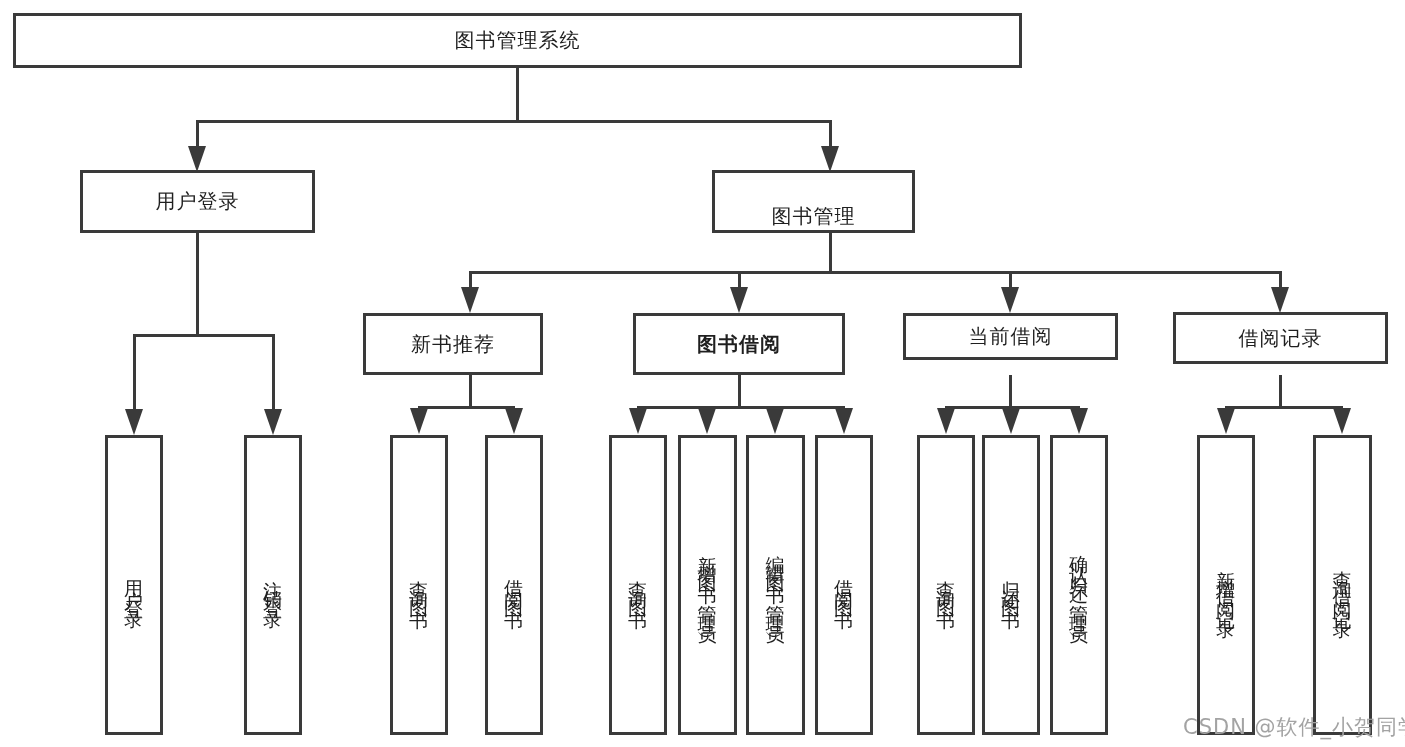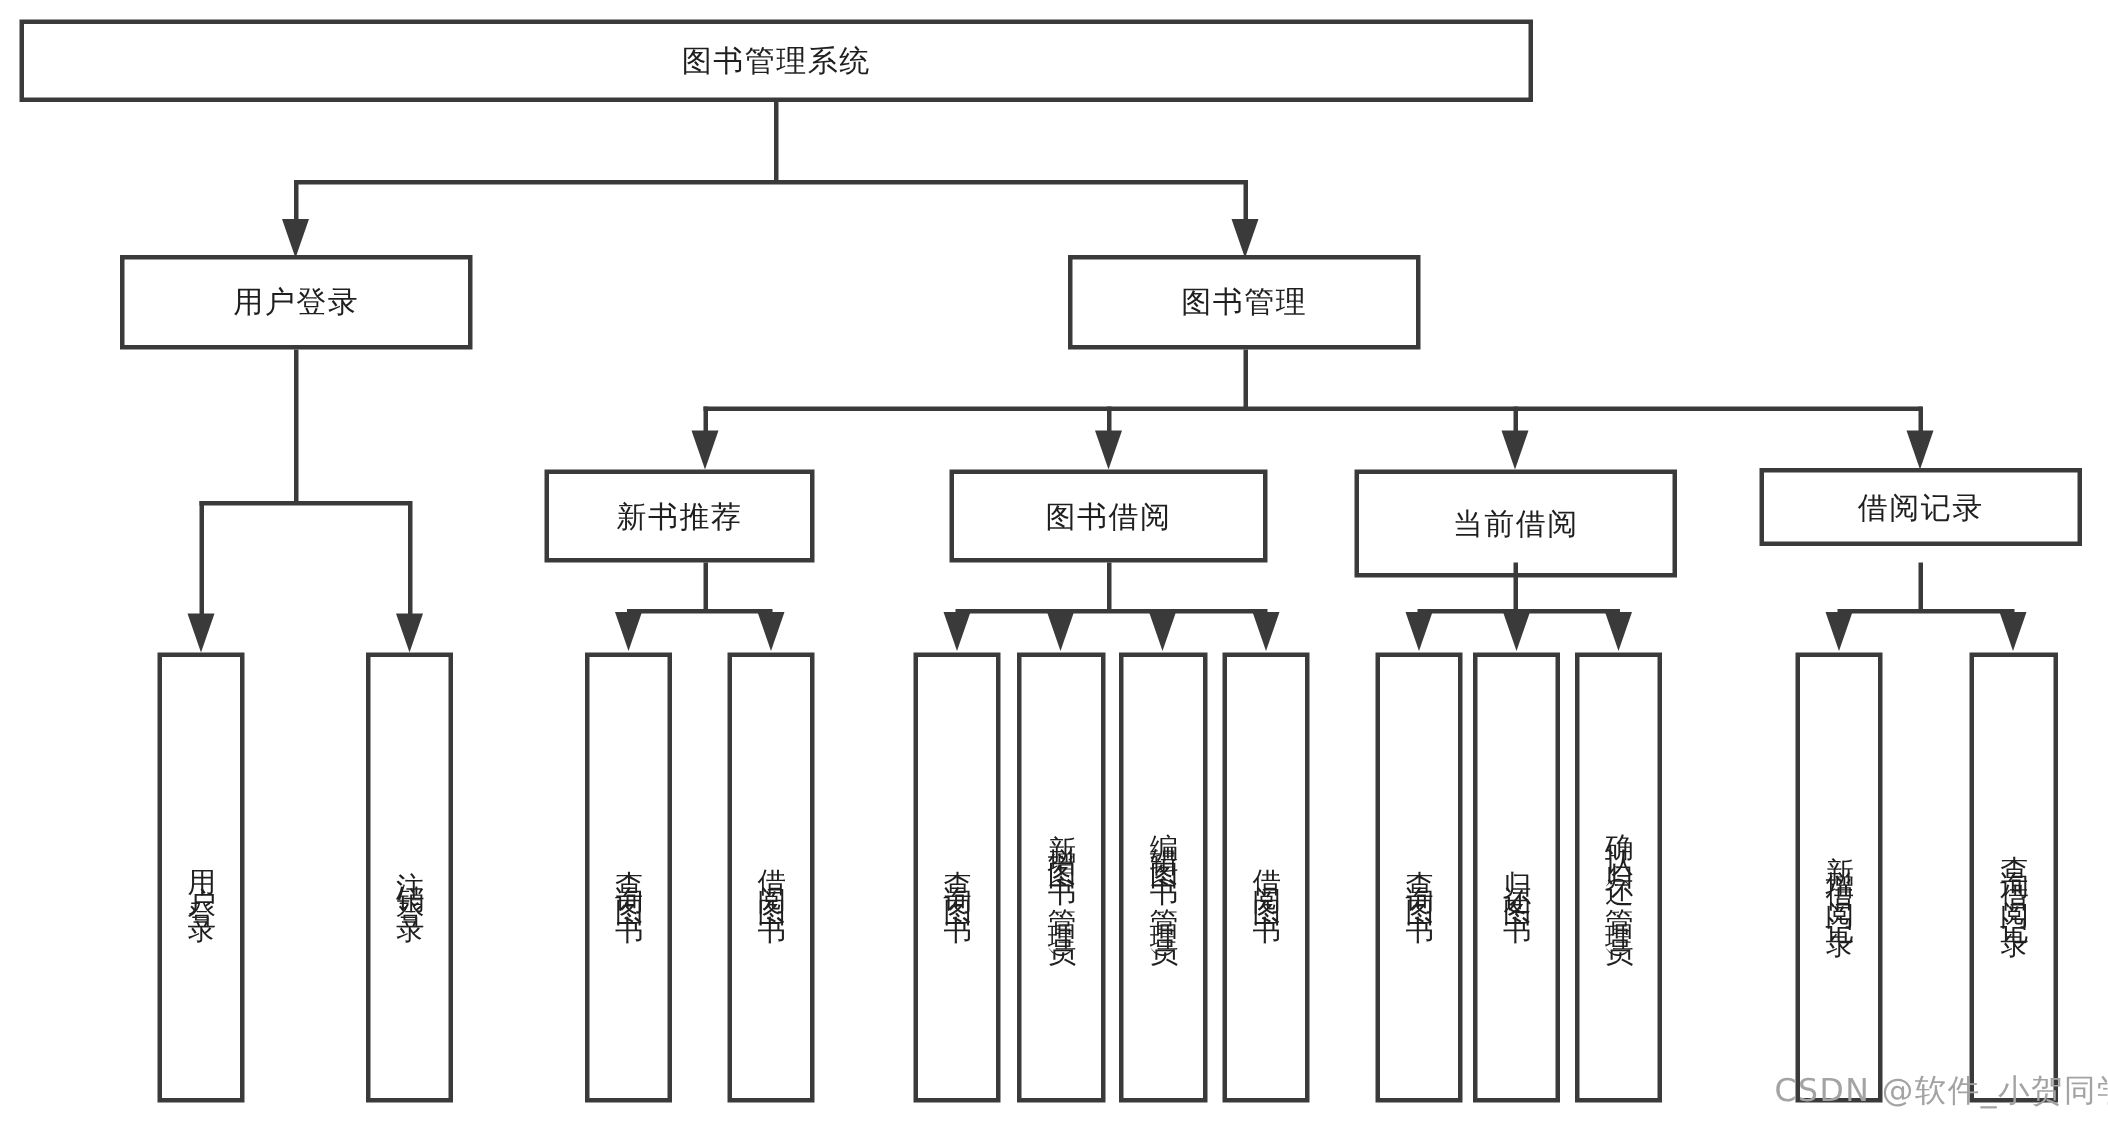--- a/index.html
+++ b/index.html
@@ -63,21 +63,21 @@
   <div class="v-line" style="left:516px;top:68px;height:54px;"></div>
   <div class="h-line" style="left:196px;top:120px;width:636px;"></div>
   <div class="v-line" style="left:196px;top:120px;height:28px;"></div>
   <div class="arrow" style="left:188px;top:146px;"></div>
   <div class="v-line" style="left:829px;top:120px;height:28px;"></div>
   <div class="arrow" style="left:821px;top:146px;"></div>
 
   <div class="node" style="left:80px;top:170px;width:235px;height:63px;">
     <span class="label">用户登录</span>
   </div>
-  <div class="node" style="left:712px;top:170px;width:235px;height:63px;">
+  <div class="node" style="left:712px;top:170px;width:203px;height:63px;align-items:flex-end;">
     <span class="label">图书管理</span>
   </div>
 
   <div class="v-line" style="left:196px;top:233px;height:103px;"></div>
   <div class="h-line" style="left:133px;top:334px;width:141px;"></div>
   <div class="v-line" style="left:133px;top:334px;height:78px;"></div>
   <div class="arrow" style="left:125px;top:409px;"></div>
   <div class="v-line" style="left:272px;top:334px;height:78px;"></div>
   <div class="arrow" style="left:264px;top:409px;"></div>
 
@@ -88,24 +88,24 @@
   <div class="v-line" style="left:738px;top:271px;height:20px;"></div>
   <div class="arrow" style="left:730px;top:287px;"></div>
   <div class="v-line" style="left:1009px;top:271px;height:20px;"></div>
   <div class="arrow" style="left:1001px;top:287px;"></div>
   <div class="v-line" style="left:1279px;top:271px;height:20px;"></div>
   <div class="arrow" style="left:1271px;top:287px;"></div>
 
   <div class="node" style="left:363px;top:313px;width:180px;height:62px;">
     <span class="label">新书推荐</span>
   </div>
-  <div class="node" style="left:633px;top:313px;width:212px;height:62px;">
+  <div class="node" style="left:633px;top:313px;width:212px;height:62px;font-weight:bold;">
     <span class="label">图书借阅</span>
   </div>
-  <div class="node" style="left:903px;top:313px;width:215px;height:72px;">
+  <div class="node" style="left:903px;top:313px;width:215px;height:47px;">
     <span class="label">当前借阅</span>
   </div>
   <div class="node" style="left:1173px;top:312px;width:215px;height:52px;">
     <span class="label">借阅记录</span>
   </div>
 
   <div class="v-line" style="left:469px;top:375px;height:33px;"></div>
   <div class="h-line" style="left:418px;top:406px;width:97px;"></div>
   <div class="arrow" style="left:410px;top:408px;"></div>
   <div class="arrow" style="left:505px;top:408px;"></div>

